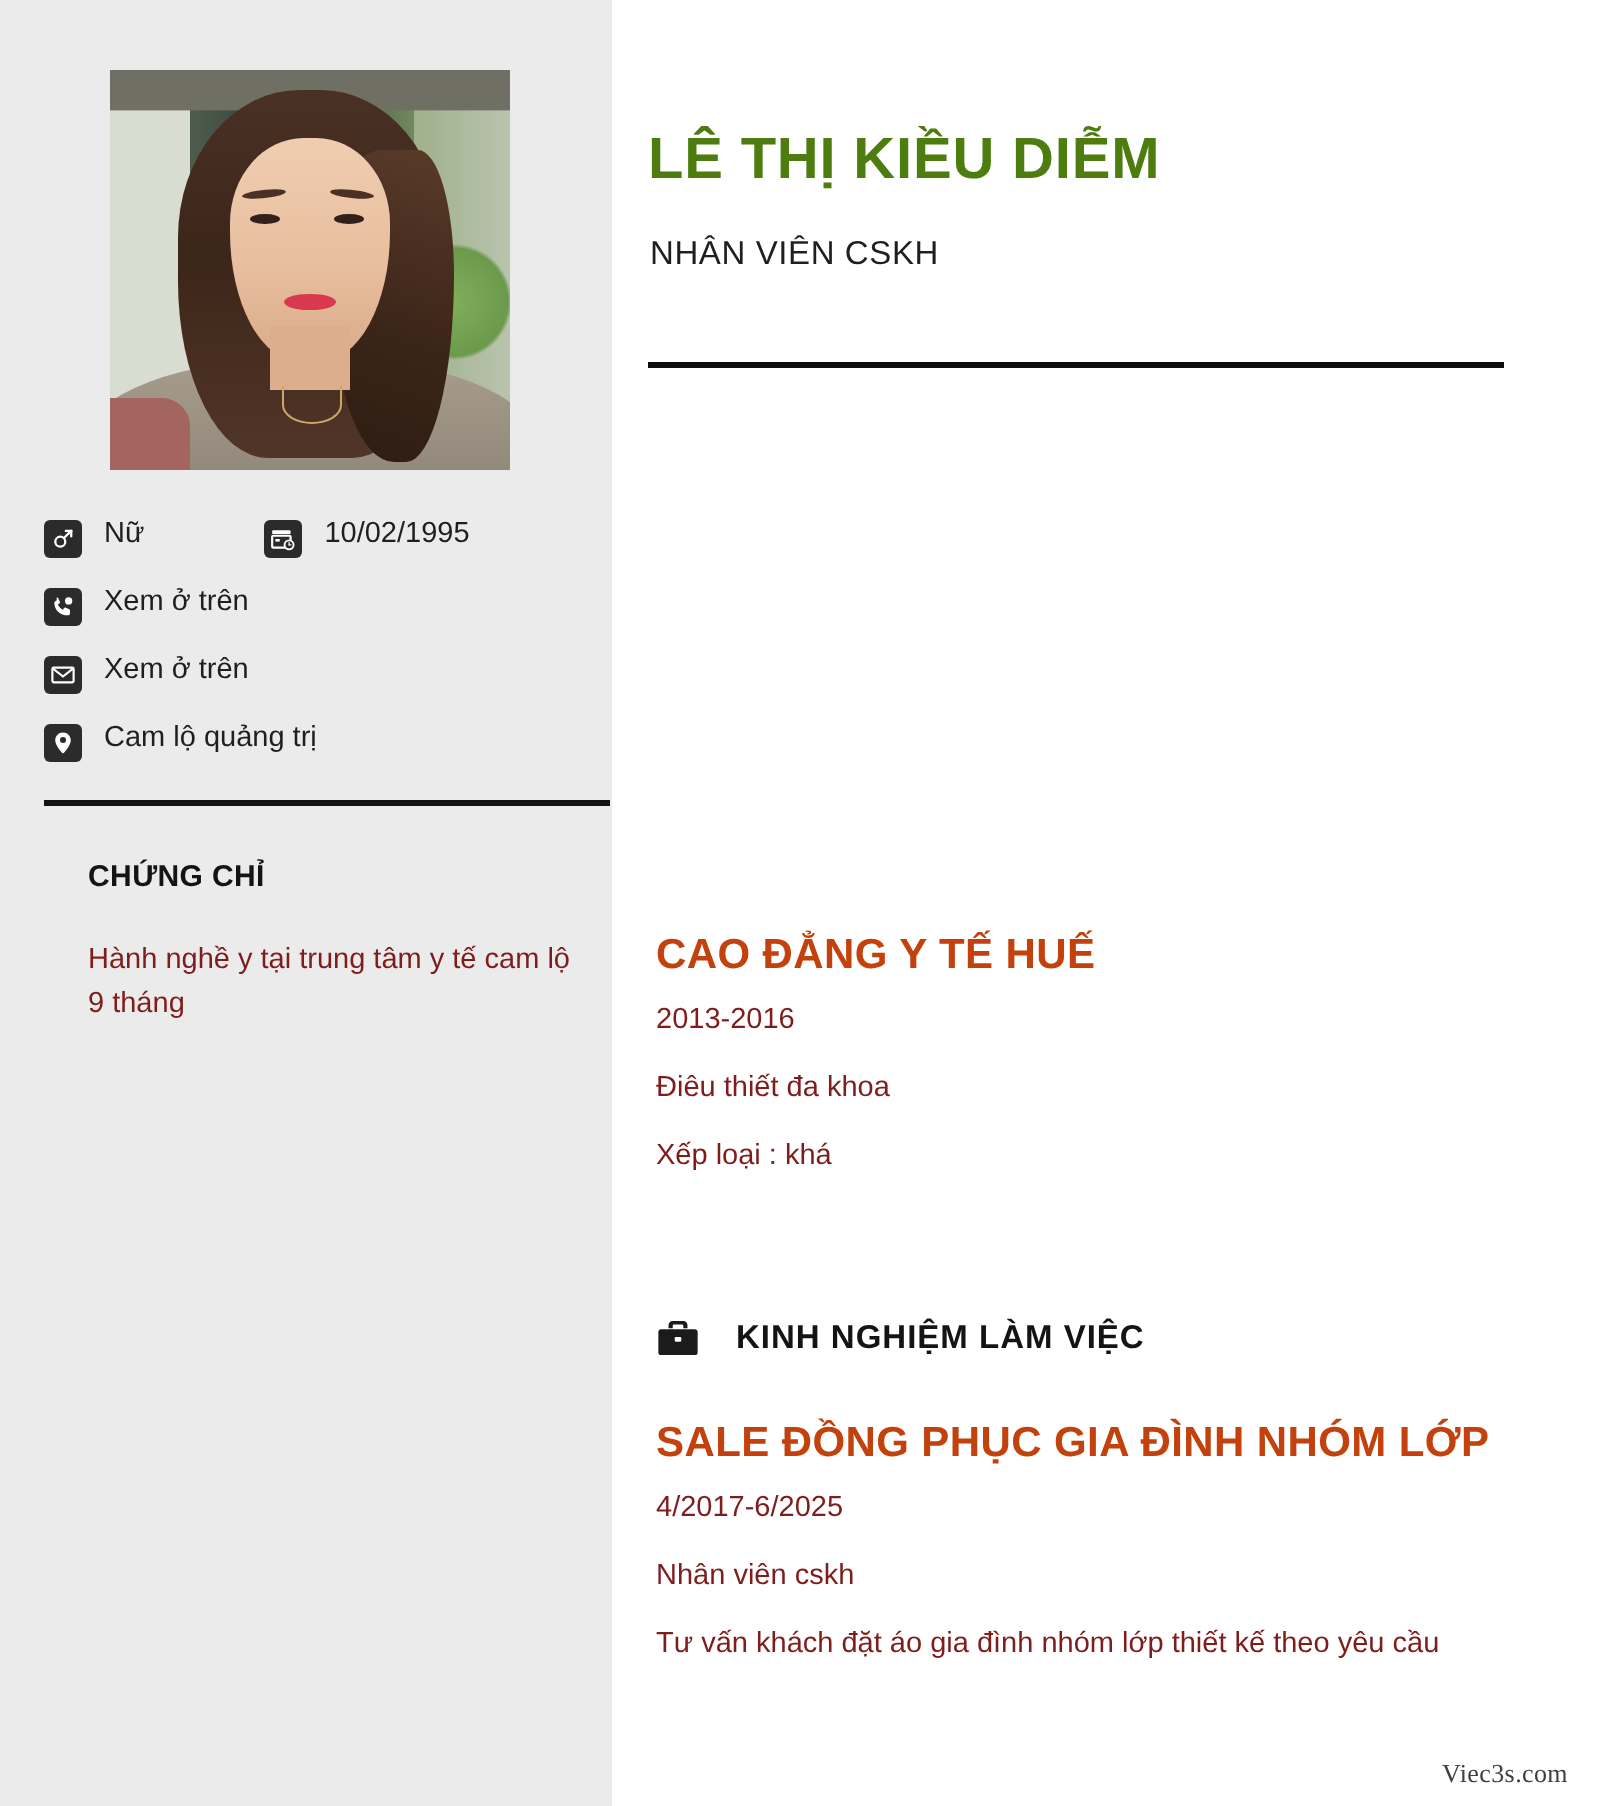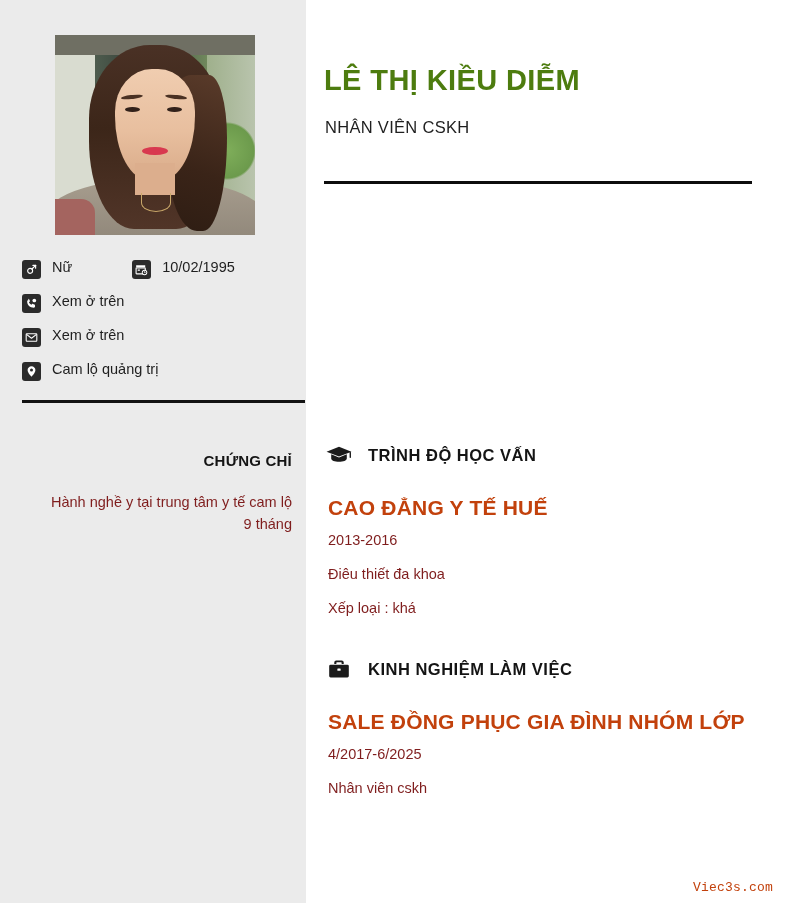--- a/index.html
+++ b/index.html
@@ -198,23 +198,22 @@
     left: 22px;
     top: 400px;
     width: 283px;
     height: 3px;
     background: #121212;
   }
 
   .cert-block {
     position: absolute;
     left: 44px;
-    top: 452px;
+    top: 430px;
     width: 248px;
-    text-align: right;
   }
   .cert-title {
     font-size: 15px;
     font-weight: bold;
     letter-spacing: 0.2px;
     color: #141414;
     margin: 0 0 22px 0;
   }
   .cert-text {
     font-size: 14.5px;
@@ -299,25 +298,25 @@
     margin: 0 0 12px 0;
     font-size: 14.5px;
     line-height: 1.5;
     color: #7f1d1d;
     max-width: 430px;
   }
   .entry-line:last-child { margin-bottom: 0; }
 
   .watermark {
     position: absolute;
-    right: 27px;
+    right: 16px;
     bottom: 8px;
-    font-family: Liberation Mono, monospace;
+    font-family: Liberation Serif, serif;
     font-size: 13px;
-    color: #c2410c;
+    color: #404040;
     letter-spacing: 0.2px;
   }
 </style>
 </head>
 <body>
 
 <div class="cv-page">
 
   <aside class="sidebar">
 
@@ -423,30 +422,20 @@
 
   </aside>
 
   <main class="main">
 
     <h1 class="name">LÊ THỊ KIỀU DIỄM</h1>
     <h2 class="job-title">NHÂN VIÊN CSKH</h2>
     <div class="header-rule"></div>
 
     <section class="section education">
-      <div class="section-head">
-        <span class="section-icon">
-          <svg width="26" height="20" viewBox="0 0 28 20" aria-hidden="true">
-            <path d="M14 1.2 27.4 6.4 14 11.6 0.6 6.4z"></path>
-            <path d="M5.6 9.1v4.6c0 2.1 3.8 3.6 8.4 3.6s8.4-1.5 8.4-3.6V9.1L14 12.6z"></path>
-            <rect x="25.4" y="6.6" width="1.5" height="6.6" rx="0.7"></rect>
-          </svg>
-        </span>
-        <h2 class="section-title">TRÌNH ĐỘ HỌC VẤN</h2>
-      </div>
       <div class="entry">
         <h3 class="entry-title">CAO ĐẲNG Y TẾ HUẾ</h3>
         <p class="entry-line">2013-2016</p>
         <p class="entry-line">Điêu thiết đa khoa</p>
         <p class="entry-line">Xếp loại : khá</p>
       </div>
     </section>
 
     <section class="section experience">
       <div class="section-head">
@@ -456,20 +445,21 @@
             <rect x="1.2" y="6.2" width="21.6" height="14.2" rx="1.6"></rect>
             <rect x="10.2" y="10.4" width="3.6" height="2.6" rx="0.6" fill="#ffffff"></rect>
           </svg>
         </span>
         <h2 class="section-title">KINH NGHIỆM LÀM VIỆC</h2>
       </div>
       <div class="entry">
         <h3 class="entry-title">SALE ĐỒNG PHỤC GIA ĐÌNH NHÓM LỚP</h3>
         <p class="entry-line">4/2017-6/2025</p>
         <p class="entry-line">Nhân viên cskh</p>
+        <p class="entry-line">Tư vấn khách đặt áo gia đình nhóm lớp thiết kế theo yêu cầu</p>
       </div>
     </section>
 
   </main>
 
   <div class="watermark">Viec3s.com</div>
 
 </div>
 
 </body></html>

